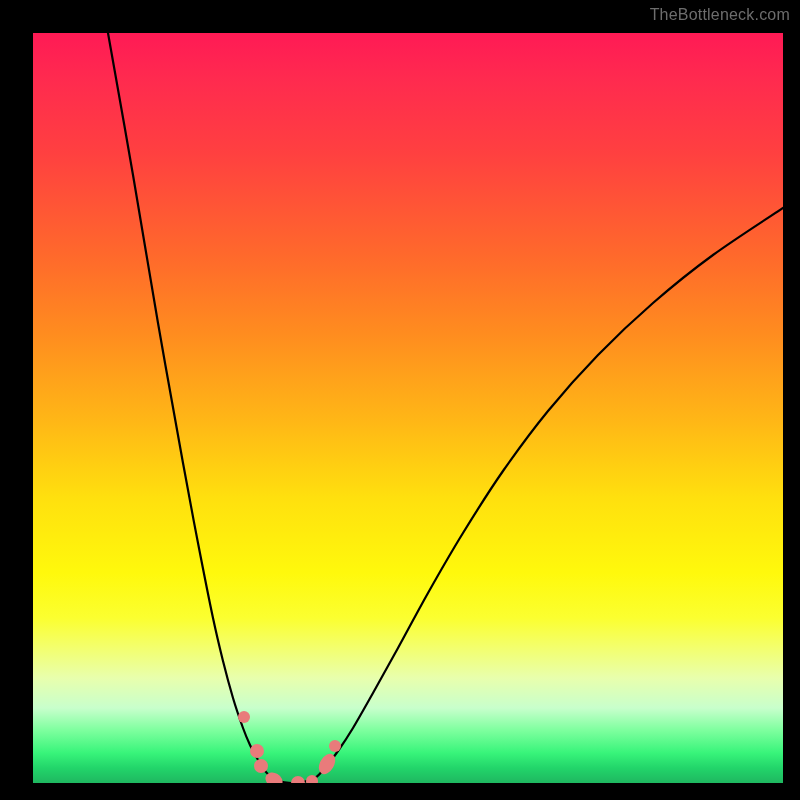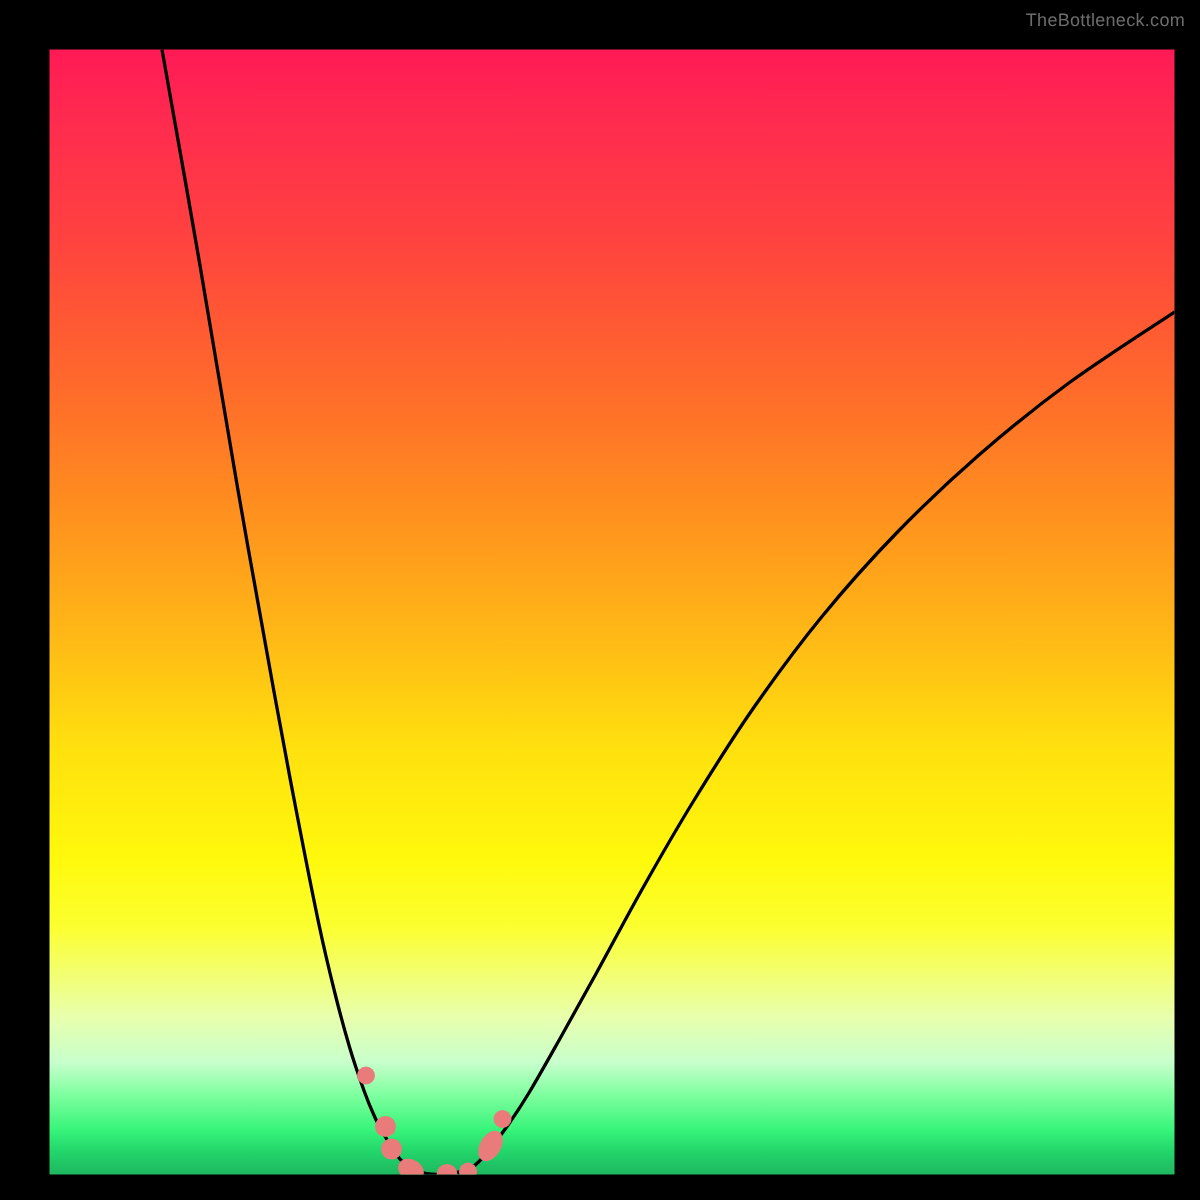--- a/index.html
+++ b/index.html
@@ -43,21 +43,21 @@
       #38f47a 96%,
       #22d56a 98%,
       #1fb760 100%
     );
   }
   .watermark {
     position: absolute;
     top: 6px;
     right: 10px;
     color: #6d6d6d;
-    font-size: 12px;
+    font-size: 16px;
     letter-spacing: 0.2px;
     font-weight: 400;
     user-select: none;
   }
   svg.curves {
     position: absolute;
     left: 0;
     top: 0;
     width: 750px;
     height: 750px;

